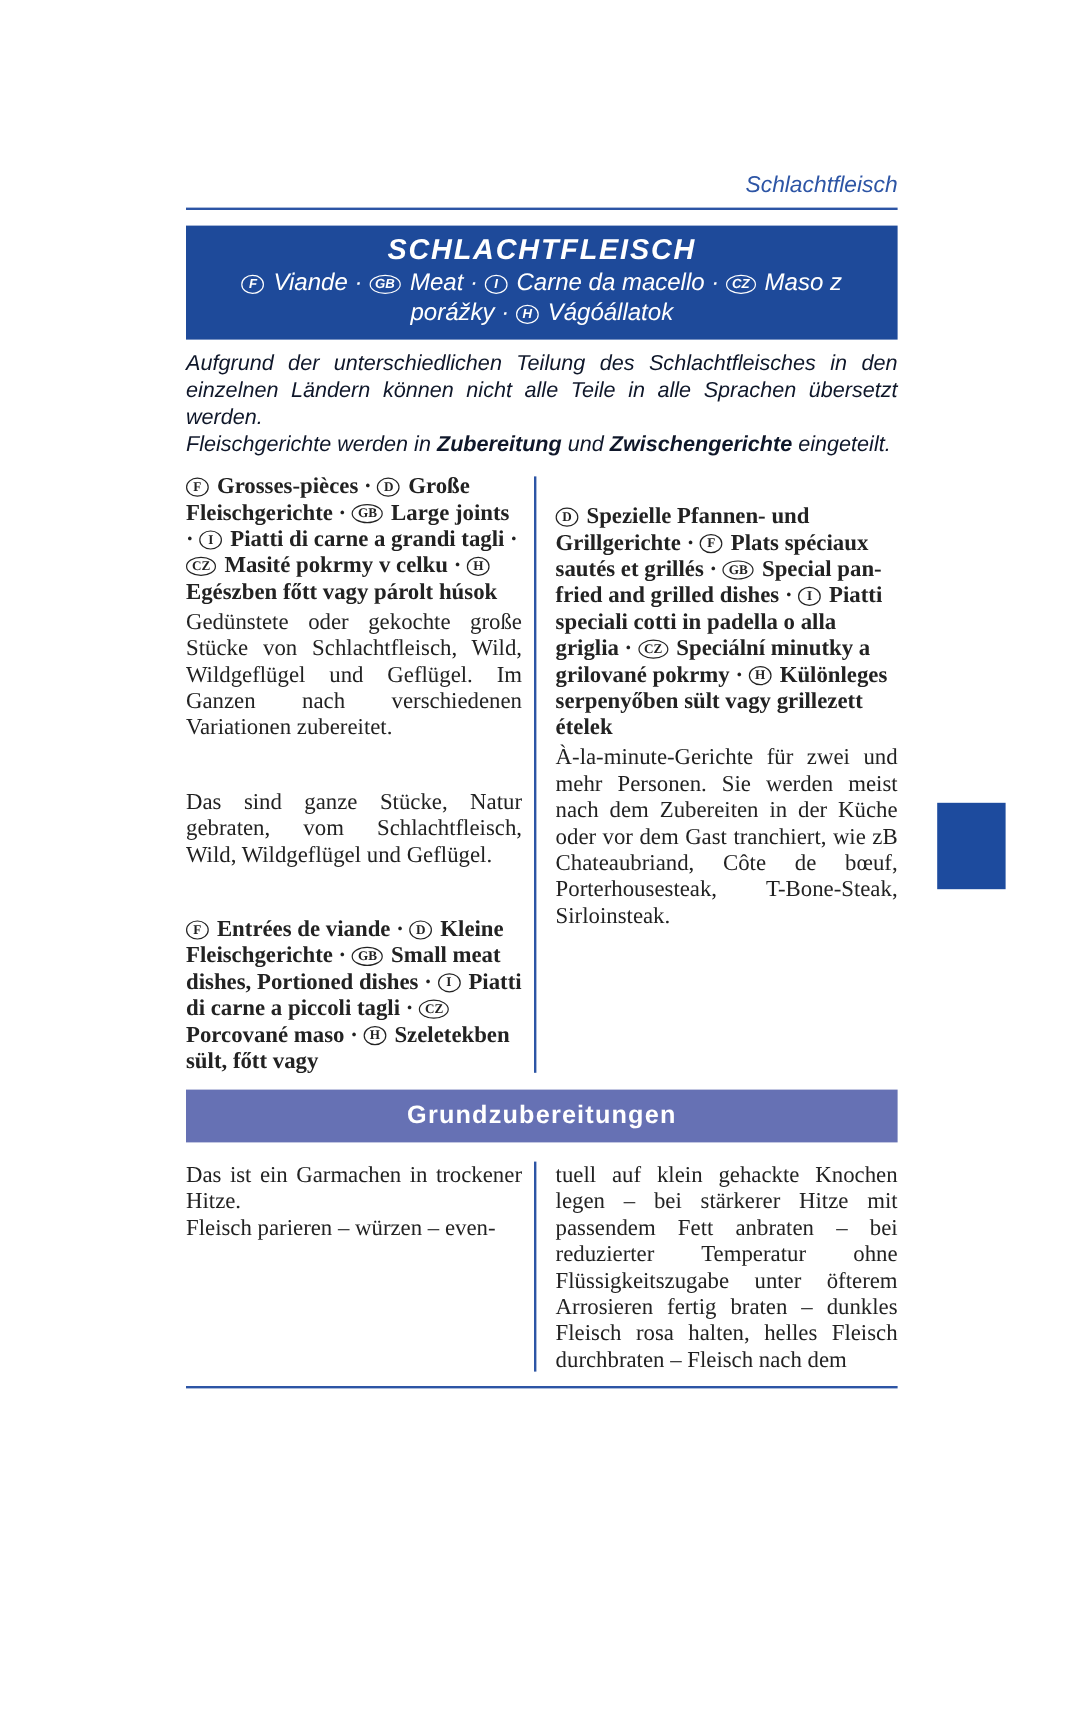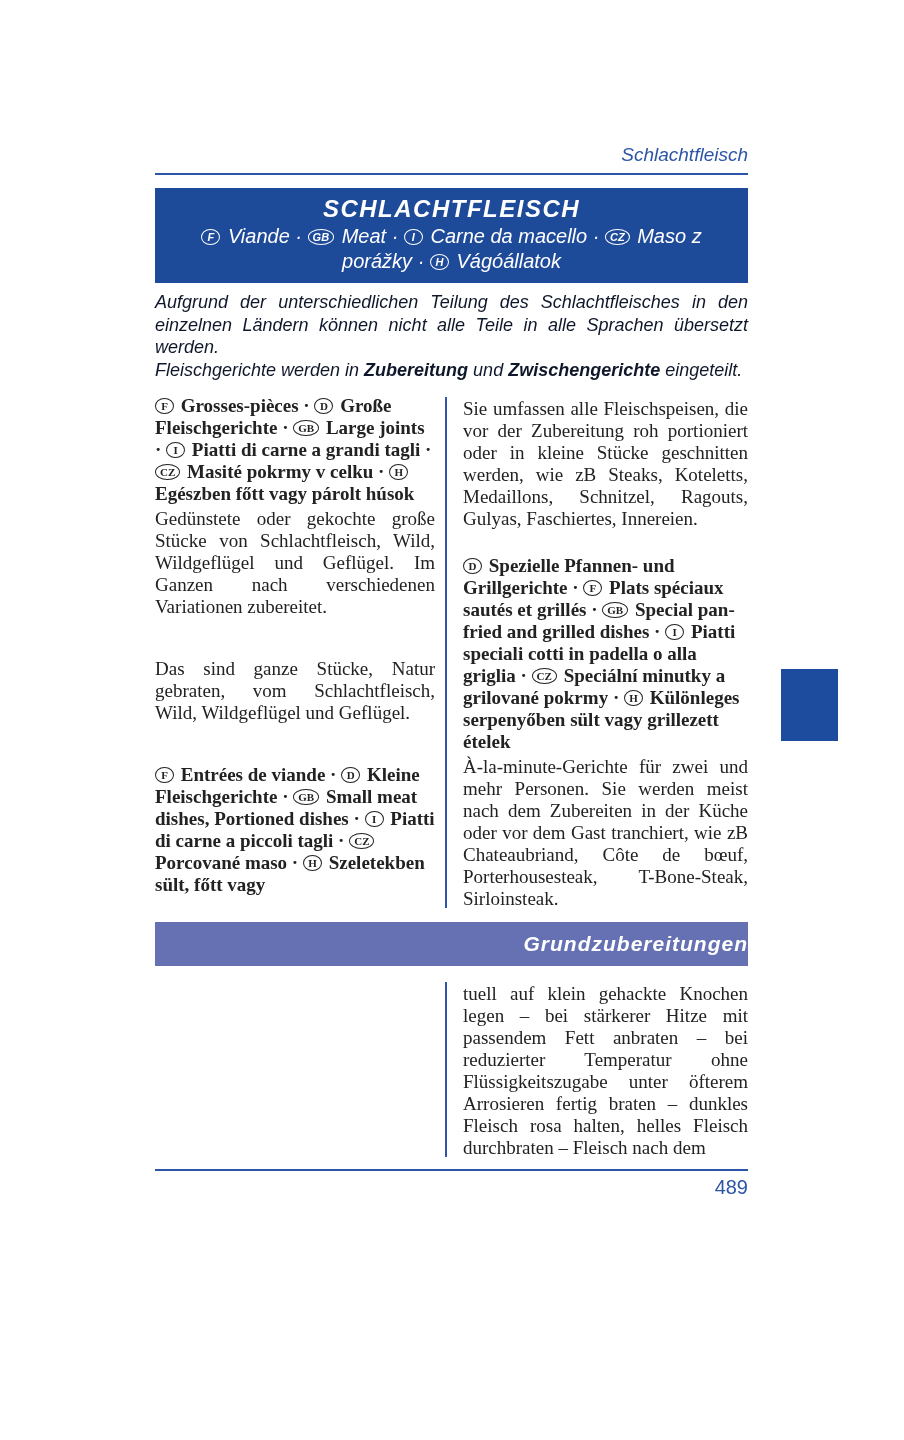--- a/index.html
+++ b/index.html
@@ -102,23 +102,22 @@
     text-align: center;
     vertical-align: 2px;
     margin-right: 2px;
     letter-spacing: 0;
   }
   
   .banner-sub {
     margin-top: 12px;
     background: #6671b4;
     color: #ffffff;
-    text-align: right;
-    font-family: "Liberation Sans", sans-serif;
-    font-style: italic;
+    text-align: center;
+    font-family: "Liberation Sans", sans-serif;
     font-weight: bold;
     font-size: 21px;
     line-height: 26px;
     letter-spacing: 1px;
     padding: 9px 0 9px 0;
   }
   
   .footer-rule {
     margin-top: 10px;
     border-top: 2px solid #2d55a5;
@@ -164,42 +163,41 @@
         <div class="block">
           <div class="entry-body">Das sind ganze Stücke, Natur gebraten, vom Schlachtfleisch, Wild, Wildgeflügel und Geflügel.</div>
         </div>
         <div class="block">
           <div class="entry-heading"><span class="lang">F</span> Entrées de viande · <span class="lang">D</span> Kleine Fleischgerichte · <span class="lang">GB</span> Small meat dishes, Portioned dishes · <span class="lang">I</span> Piatti di carne a piccoli tagli · <span class="lang">CZ</span> Porcované maso · <span class="lang">H</span> Szeletekben sült, főtt vagy</div>
         </div>
       </div>
     <div class="divider"></div>
     <div class="col-right">
         <div class="block">
-          <div class="entry-body">Sie umfassen alle Fleischspeisen, die vor der Zubereitung roh portioniert oder in kleine Stücke geschnitten werden, wie zB Steaks, Koteletts, Medaillons, Schnitzel, Ragouts, Gulyas, Faschiertes, Innereien.</div>
         </div>
         <div class="block">
           <div class="entry-heading"><span class="lang">D</span> Spezielle Pfannen- und Grillgerichte · <span class="lang">F</span> Plats spéciaux sautés et grillés · <span class="lang">GB</span> Special pan-fried and grilled dishes · <span class="lang">I</span> Piatti speciali cotti in padella o alla griglia · <span class="lang">CZ</span> Speciální minutky a grilované pokrmy · <span class="lang">H</span> Különleges serpenyőben sült vagy grillezett ételek</div>
           <div class="entry-body">À-la-minute-Gerichte für zwei und mehr Personen. Sie werden meist nach dem Zubereiten in der Küche oder vor dem Gast tranchiert, wie zB Chateaubriand, Côte de bœuf, Porterhousesteak, T-Bone-Steak, Sirloinsteak.</div>
         </div>
       </div>
   </div>
 
   <div class="banner-sub">Grundzubereitungen</div>
 
   <div class="columns sec2">
     <div class="col-left">
         <div class="block">
+          <div class="entry-body">Das ist ein Garmachen in trockener Hitze.<br>Fleisch parieren – würzen – even-</div>
         </div>
       </div>
     <div class="divider"></div>
     <div class="col-right">
         <div class="block">
           <div class="entry-body">tuell auf klein gehackte Knochen legen – bei stärkerer Hitze mit passendem Fett anbraten – bei reduzierter Temperatur ohne Flüssigkeitszugabe unter öfterem Arrosieren fertig braten – dunkles Fleisch rosa halten, helles Fleisch durchbraten – Fleisch nach dem</div>
         </div>
       </div>
   </div>
 
   <div class="footer-rule"></div>
-  <div class="page-number">489</div>
 
 </div>
 
 <div class="tab-square"></div>
 
 </body></html>

